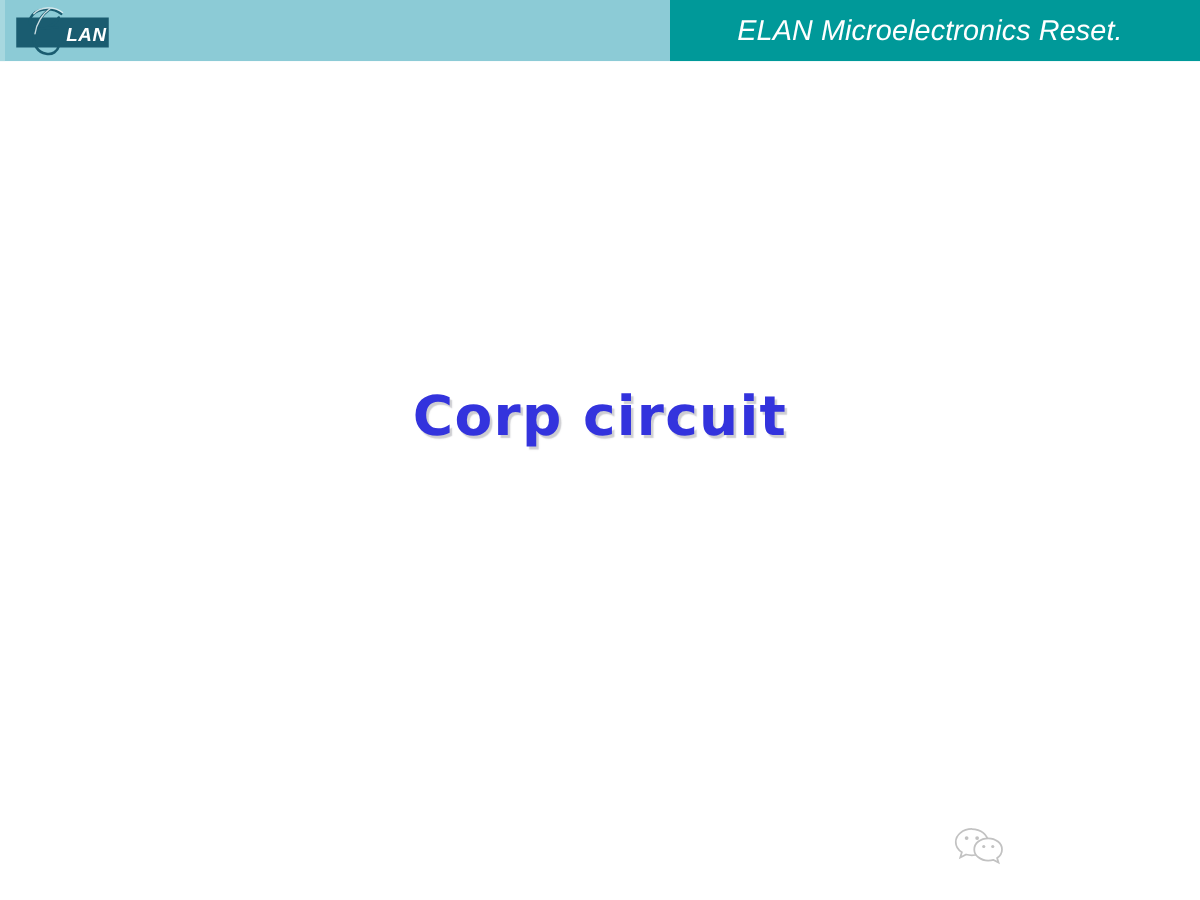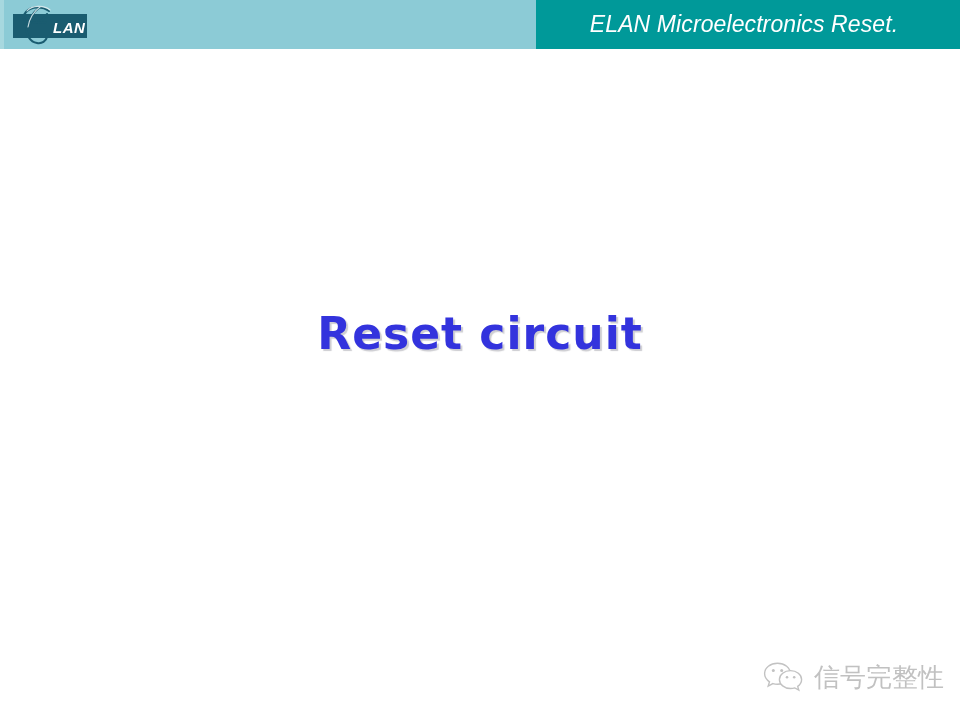--- a/index.html
+++ b/index.html
@@ -177,21 +177,21 @@
         </g>
       </svg>
     </div>
 
     <div class="header-title">ELAN Microelectronics Reset.</div>
   </div>
 
   <div class="body-area"></div>
 
   <div class="headline">
-    <span class="headline-text">Reset circuit</span>
+    <span class="headline-text">Corp circuit</span>
   </div>
 
   <div class="watermark">
     <span class="wechat-icon">
       <svg width="44" height="36" viewBox="0 0 44 36" xmlns="http://www.w3.org/2000/svg">
         <g fill="none" stroke="#bdbdbd" stroke-width="1.4">
 
           <path d="M15.5 4.2 C8.3 4.2 2.6 8.9 2.6 14.6 C2.6 17.9 4.5 20.9 7.5 22.8
                    L6.2 27.0 L10.9 24.6 C12.3 25.0 13.9 25.2 15.5 25.2
                    C22.7 25.2 28.4 20.4 28.4 14.7 C28.4 9.0 22.7 4.2 15.5 4.2 Z"></path>
@@ -202,16 +202,15 @@
         </g>
 
         <g fill="#bdbdbd">
           <circle cx="11.3" cy="11.4" r="1.5"></circle>
           <circle cx="19.7" cy="11.4" r="1.5"></circle>
           <circle cx="25.0" cy="18.2" r="1.25"></circle>
           <circle cx="32.2" cy="18.2" r="1.25"></circle>
         </g>
       </svg>
     </span>
-    <span class="watermark-text">信号完整性</span>
   </div>
 
 </div>
 
 </body></html>

